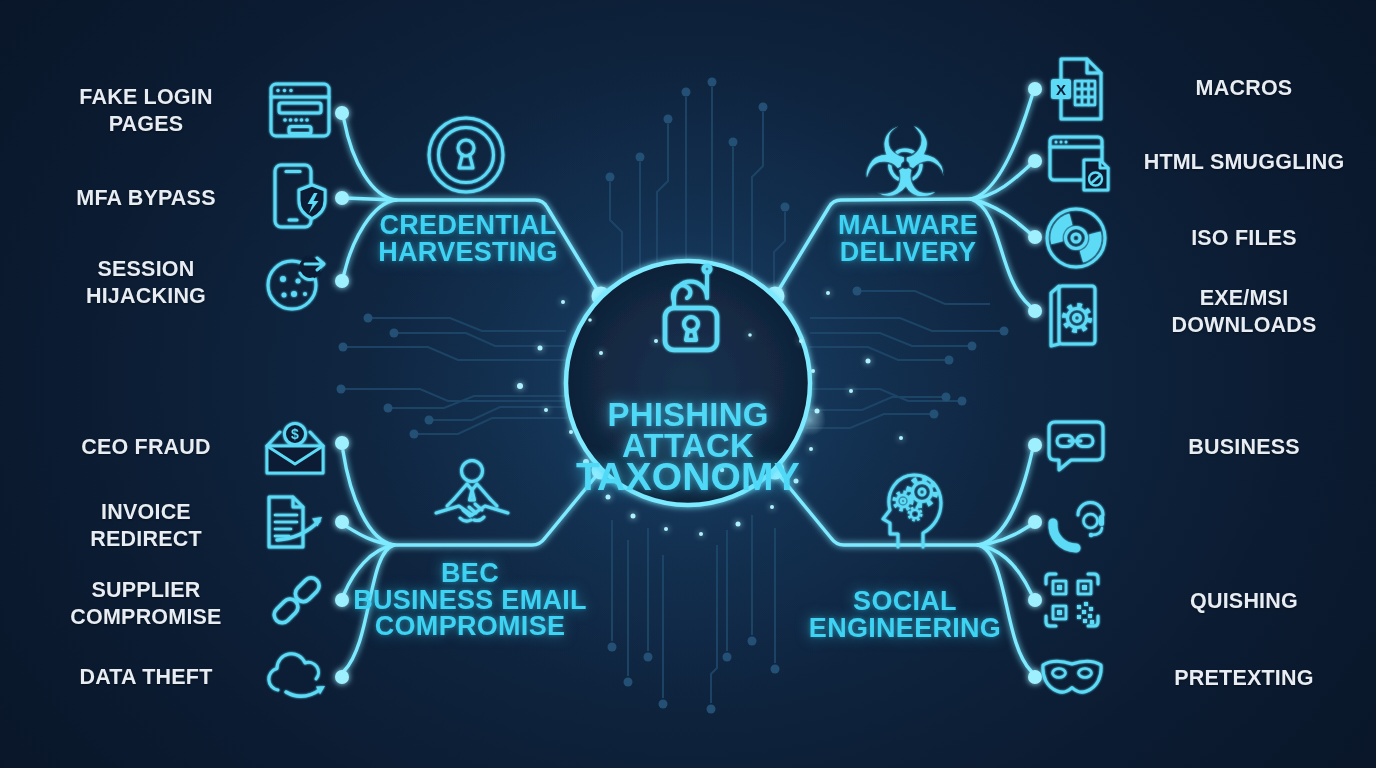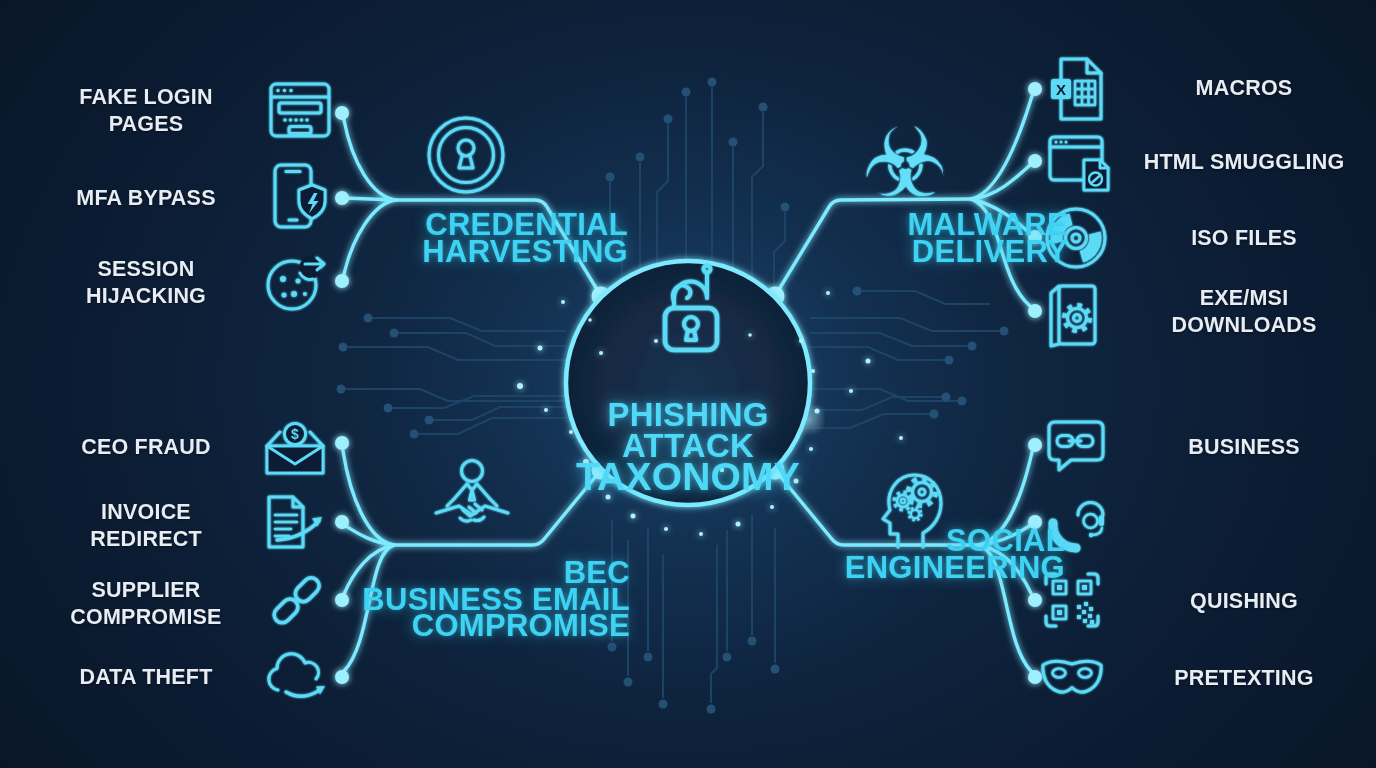--- a/index.html
+++ b/index.html
@@ -4,22 +4,22 @@
 <style>
   html,body{margin:0;padding:0;background:#081220;}
   .stage{position:relative;width:1376px;height:768px;overflow:hidden;
     background:radial-gradient(ellipse 920px 720px at 50% 50%, #14304e 0%, #0f2540 38%, #0b1b31 68%, #091527 100%);
     font-family:"Liberation Sans",sans-serif;}
   svg.layer{position:absolute;left:0;top:0;}
   .lbl{position:absolute;font-weight:700;color:#e8edf3;font-size:21.5px;line-height:27px;
        letter-spacing:.2px;white-space:nowrap;text-shadow:0 1px 2px rgba(0,0,0,.45);}
   .lbl.left{left:36px;width:220px;text-align:center;}
   .lbl.right{left:1118px;width:252px;text-align:center;}
-  .btitle{position:absolute;width:320px;text-align:right;font-weight:700;color:#3ed2f3;
-          font-size:31px;line-height:26.5px;letter-spacing:.3px;white-space:nowrap;
+  .btitle{position:absolute;width:320px;text-align:center;font-weight:700;color:#3ed2f3;
+          font-size:27px;line-height:26.5px;letter-spacing:.3px;white-space:nowrap;
           text-shadow:0 0 14px rgba(62,210,243,.55),0 0 4px rgba(62,210,243,.35);}
   .ctitle{position:absolute;left:568px;top:357px;width:240px;text-align:center;font-weight:700;
           color:#4fd9f7;font-size:33px;line-height:31px;letter-spacing:.2px;white-space:nowrap;
           text-shadow:0 0 16px rgba(80,220,255,.65),0 0 5px rgba(80,220,255,.4);margin-top:42px;}
   .ctitle .t3{font-size:39px;}
 </style>
 </head>
 <body>
 
 <div class="stage">
@@ -416,21 +416,21 @@
 </div>
 <div class="btitle" style="left:748px;top:212px">
   <div>MALWARE</div>
   <div>DELIVERY</div>
 </div>
 <div class="btitle" style="left:310px;top:560px">
   <div>BEC</div>
   <div>BUSINESS EMAIL</div>
   <div>COMPROMISE</div>
 </div>
-<div class="btitle" style="left:745px;top:528px">
+<div class="btitle" style="left:745px;top:588px">
   <div>SOCIAL</div>
   <div>ENGINEERING</div>
 </div>
 
 <div class="lbl left" style="top:84px">
   <div>FAKE LOGIN</div>
   <div>PAGES</div>
 </div>
 <div class="lbl left" style="top:185px">
   <div>MFA BYPASS</div>

